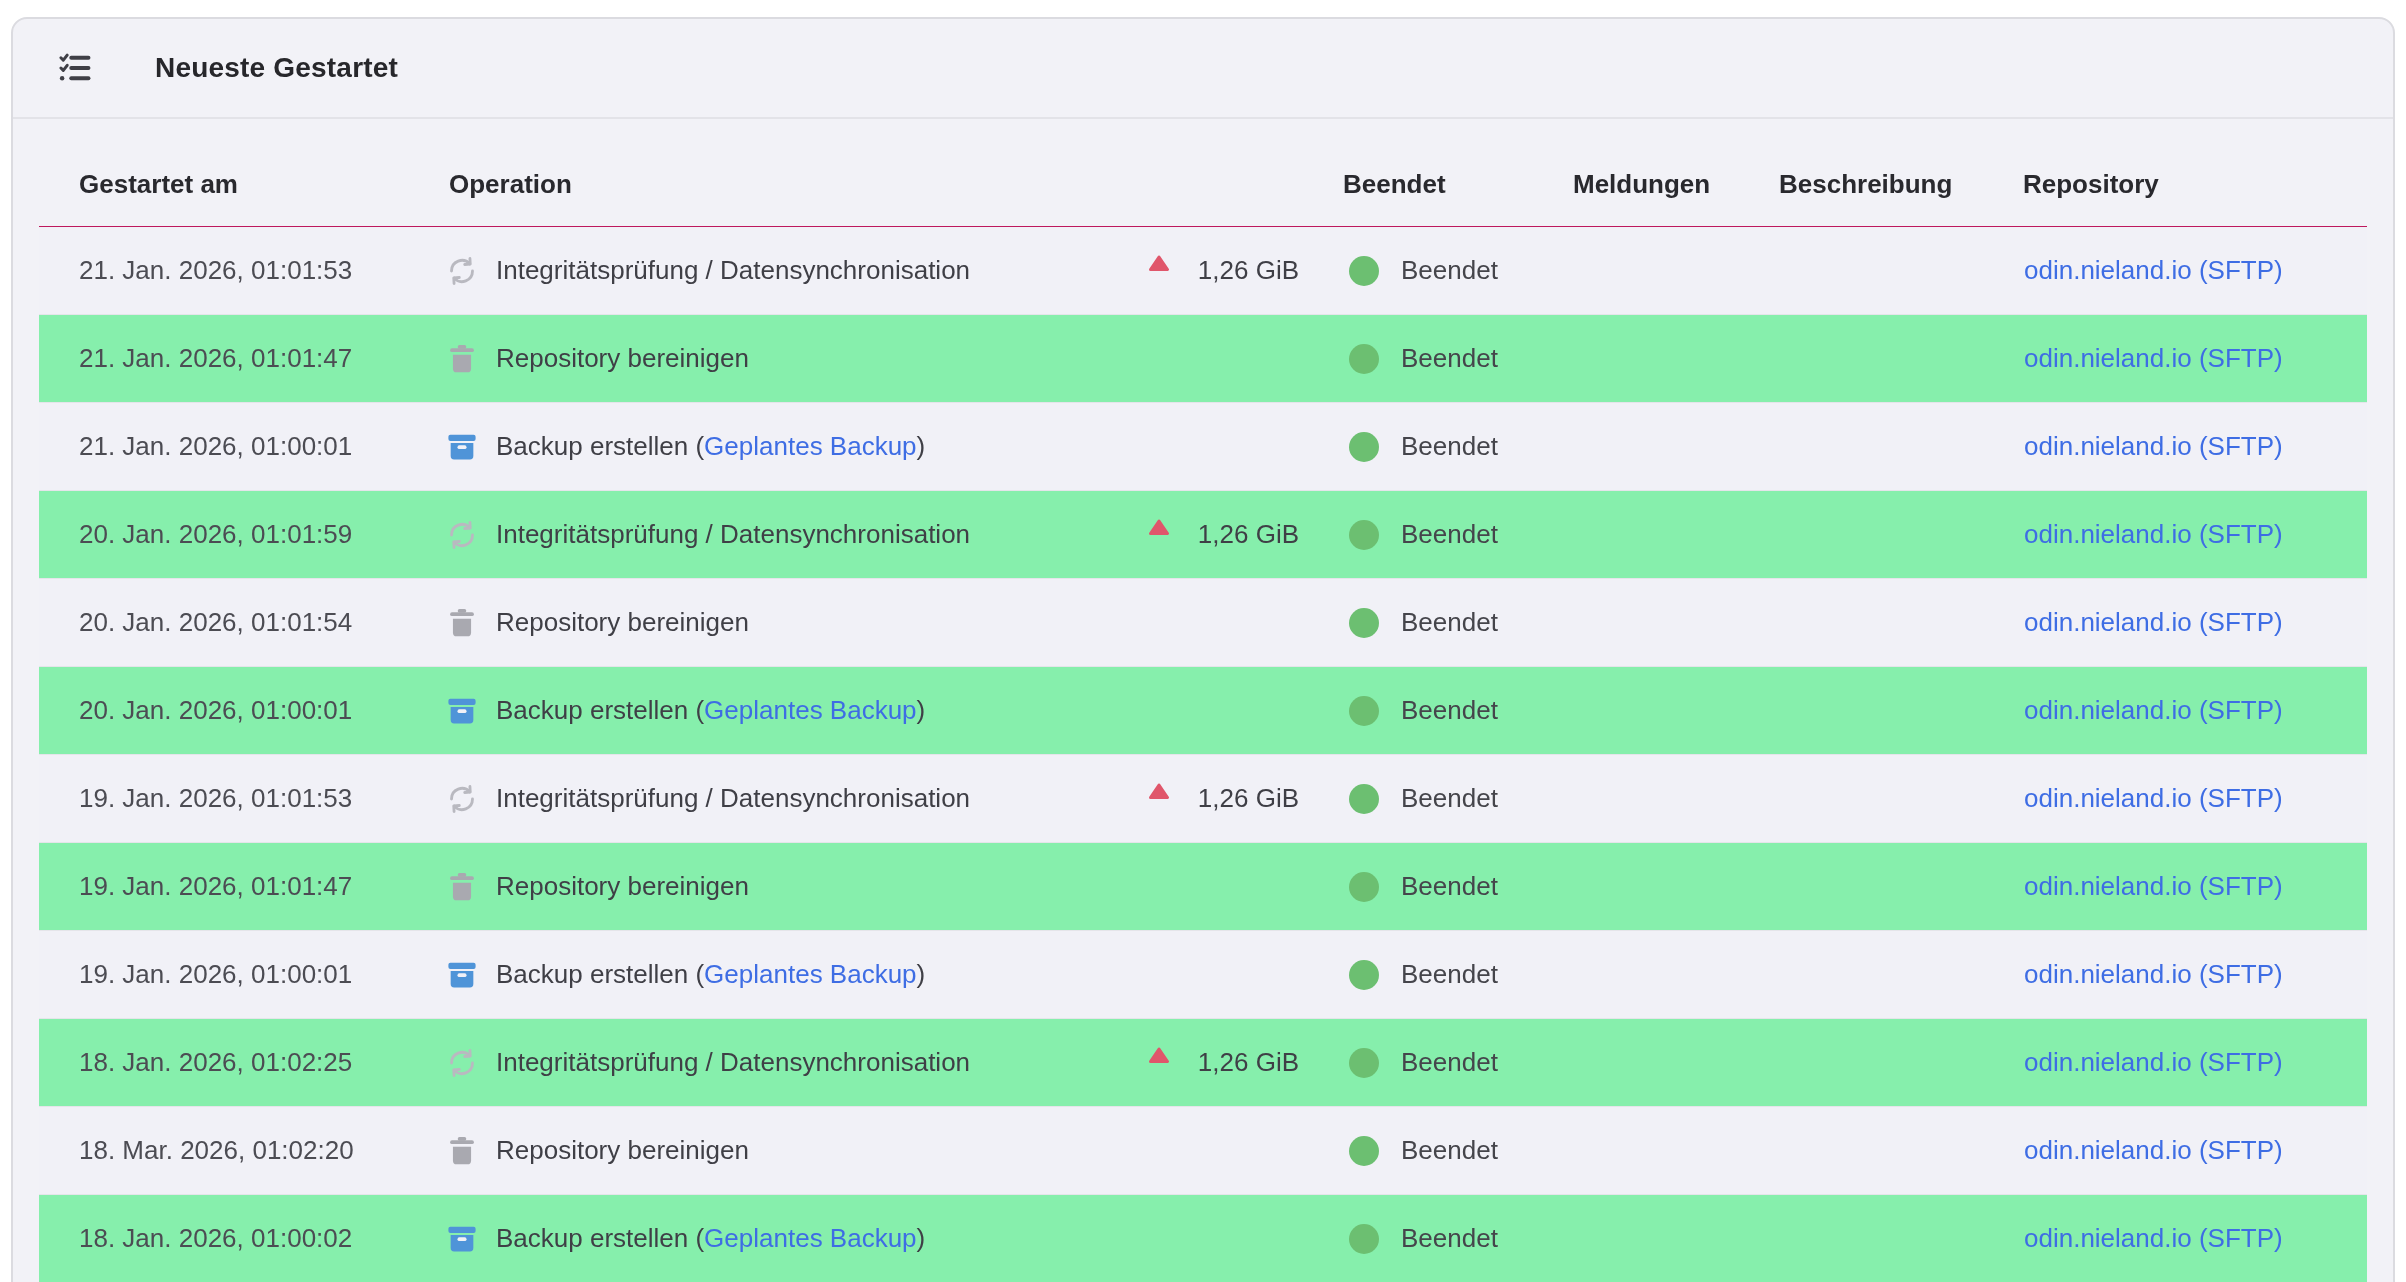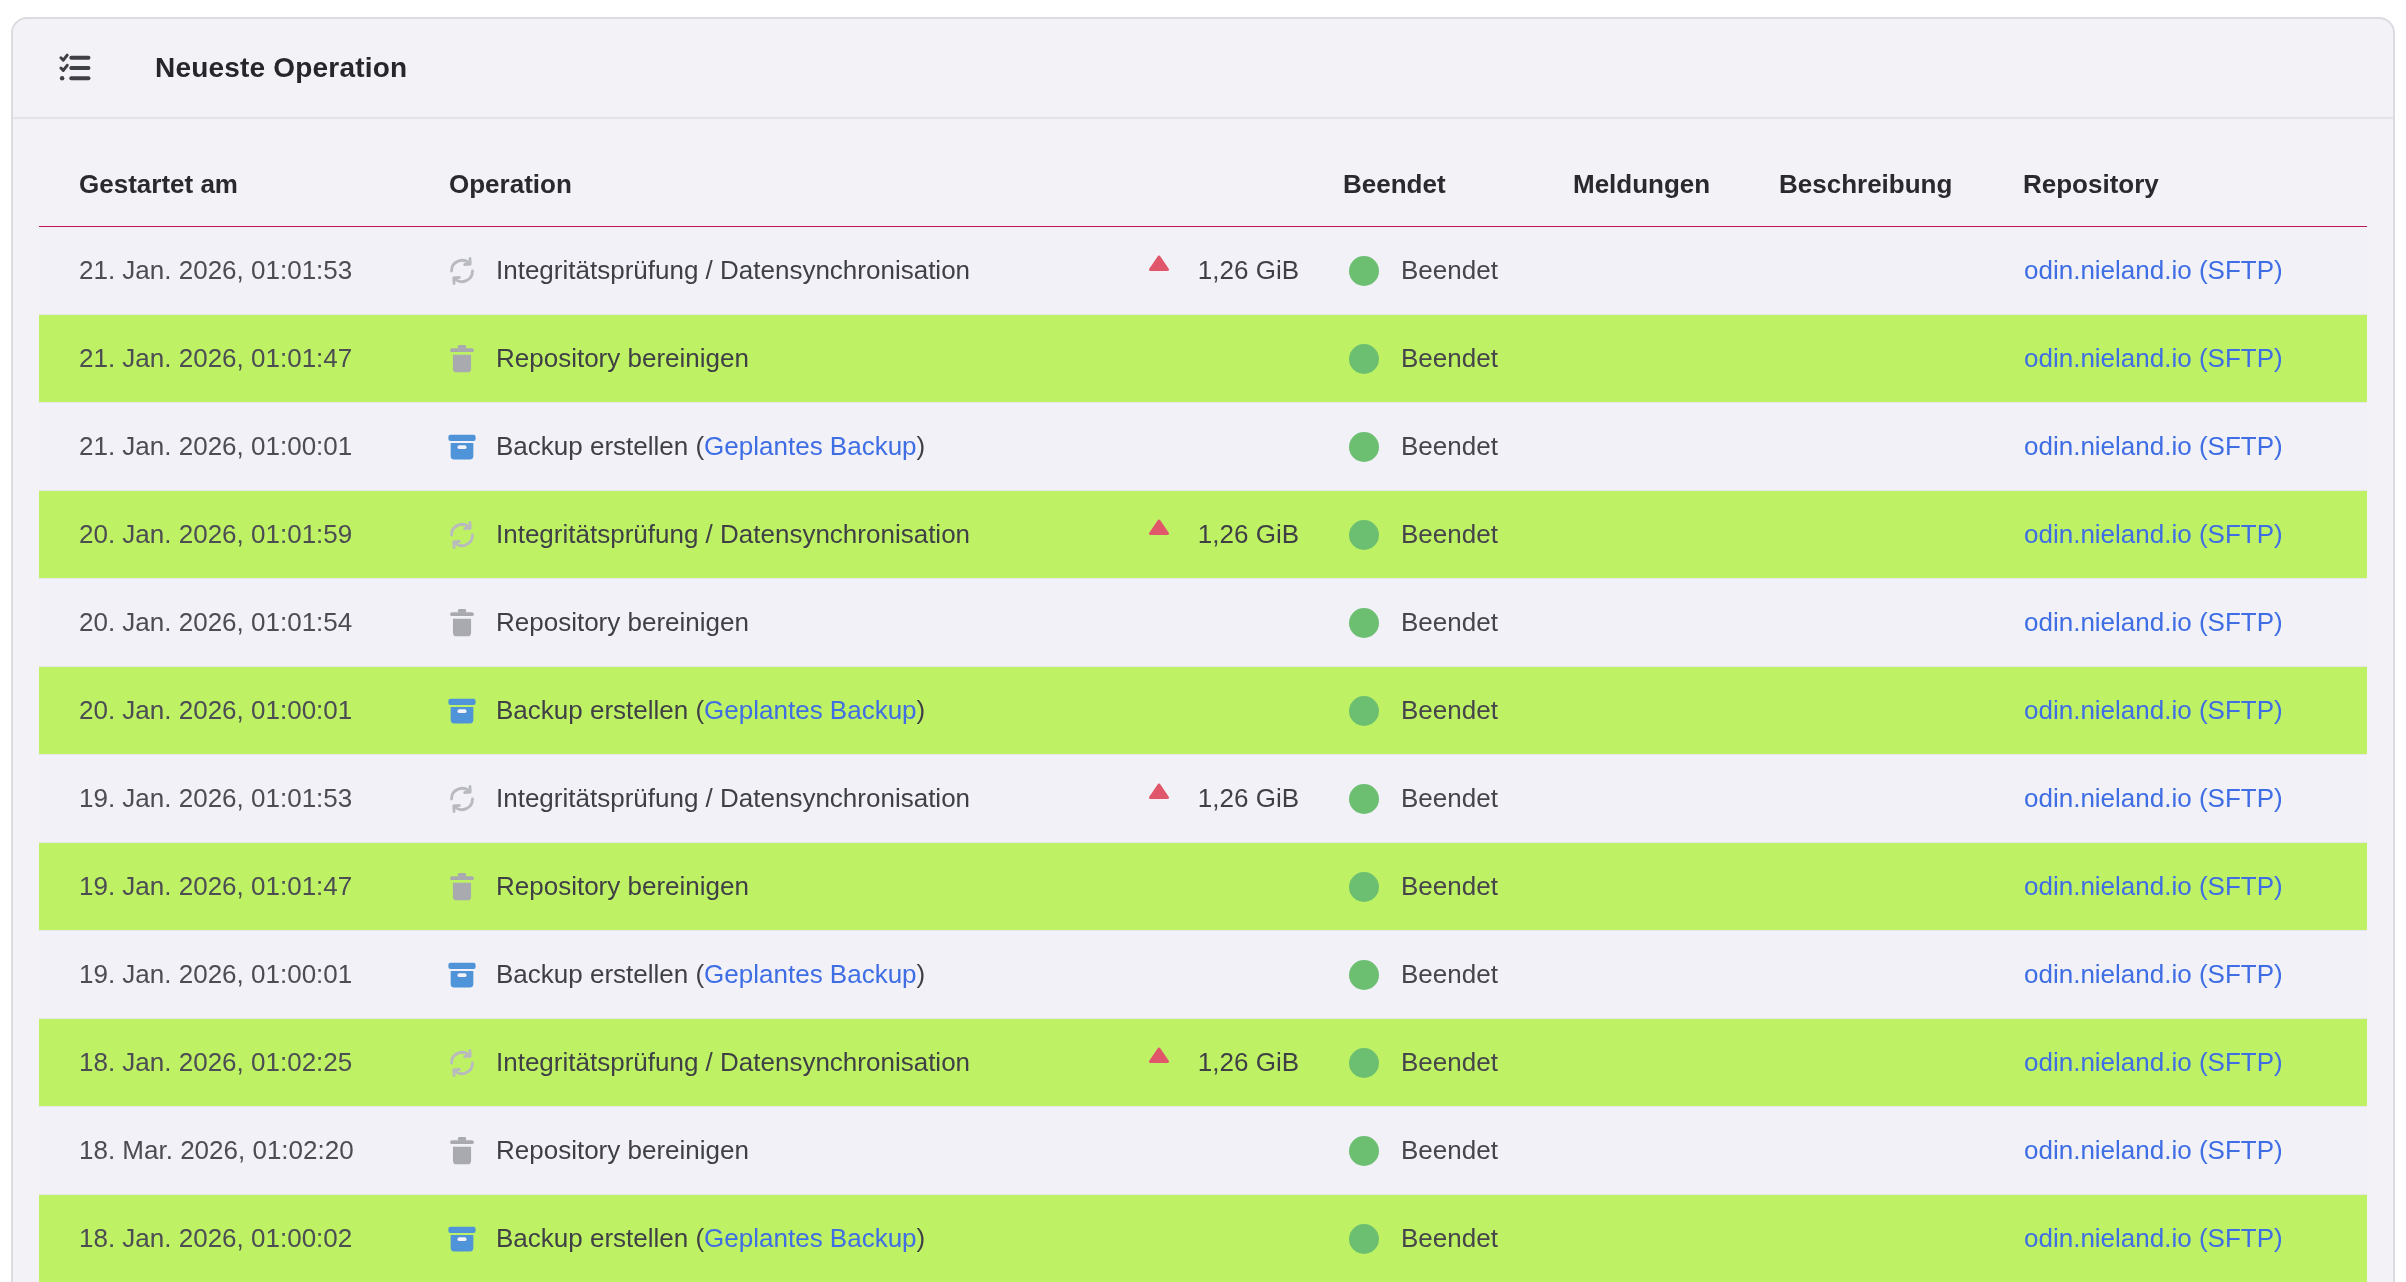--- a/index.html
+++ b/index.html
@@ -44,21 +44,21 @@
     padding:50px 14px 26px 14px;
     white-space:nowrap;
   }
   .th.c1{padding-left:40px;}
   .row{
     display:grid;
     grid-template-columns:396px 894px 230px 206px 244px 1fr;
     height:87px;
     align-items:center;
     border-bottom:1px solid #e5e5ea;
-    background:#bef264;
+    background:#86efac;
   }
   .row:nth-child(odd){background:#f1f1f7;}
   .cell{font-size:26px;color:#45454b;white-space:nowrap;overflow:hidden;}
   .cell.c1{padding-left:40px;color:#4c4c53;}
   .cell.c2{display:flex;align-items:center;padding:0 30px 0 10px;}
   .op-icon{width:34px;height:34px;flex:none;display:inline-flex;margin-right:17px;}
   .op-text{color:#3f3f46;}
   .op-link,.repo-link{color:#3e6de4;text-decoration:none;cursor:pointer;}
   .spacer{flex:1;}
   .upload{display:flex;}
@@ -81,21 +81,21 @@
           <line x1="9.5" y1="12" x2="21" y2="12"></line>
           <line x1="9.5" y1="18.8" x2="21" y2="18.8"></line>
         </g>
         <g stroke="#3f3f46" stroke-width="2" stroke-linecap="round" stroke-linejoin="round" fill="none">
           <polyline points="2.6,5.2 4.2,6.8 6.8,3.4"></polyline>
           <polyline points="2.6,12 4.2,13.6 6.8,10.2"></polyline>
         </g>
         <circle cx="3.4" cy="18.8" r="1.5" fill="#3f3f46"></circle>
       </svg>
     </span>
-    <span class="card-title">Neueste Operation</span>
+    <span class="card-title">Neueste Gestartet</span>
   </div>
 
   <div class="table">
     <div class="thead">
       <div class="th c1">Gestartet am</div>
       <div class="th c2">Operation</div>
       <div class="th c3">Beendet</div>
       <div class="th c4">Meldungen</div>
       <div class="th c5">Beschreibung</div>
       <div class="th c6">Repository</div>

